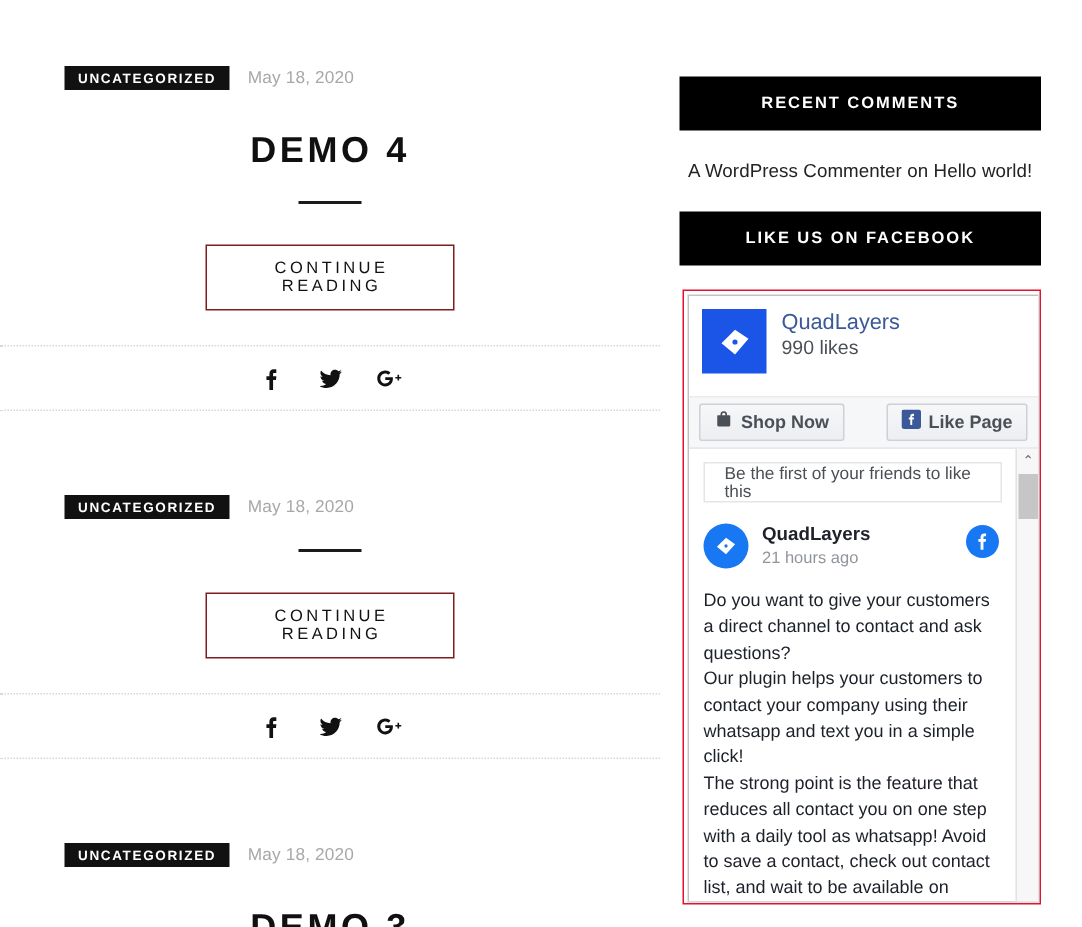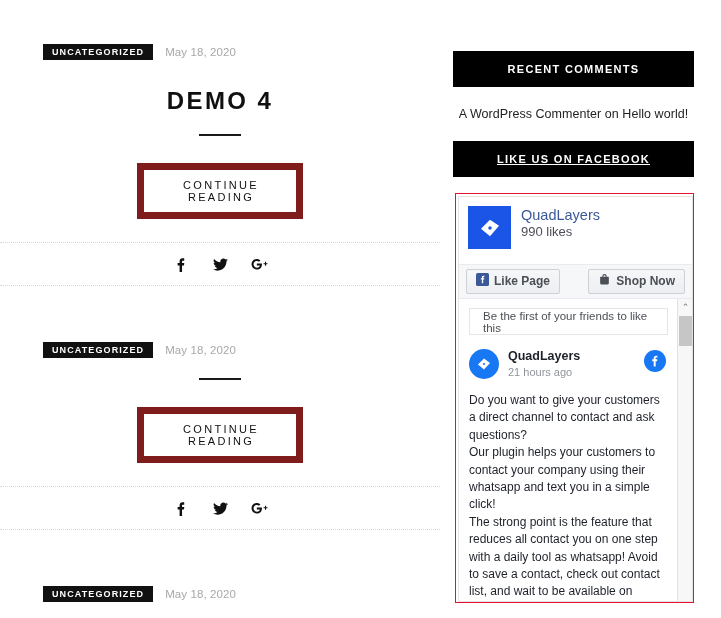--- a/index.html
+++ b/index.html
@@ -88,21 +88,21 @@
     height: 2px;
     background: #1a1a1a;
     margin: 19px auto 0 auto;
   }
   .read-more-wrap {
     text-align: center;
     padding-top: 27px;
   }
   .read-more {
     display: inline-block;
-    border: 7px solid #7f1d1d;
+    border: 1px solid #7f1d1d;
     color: #111111;
     background: transparent;
     font-size: 11px;
     letter-spacing: 2.3px;
     padding: 9px 25px 9px 27px;
     text-transform: uppercase;
     box-sizing: border-box;
     width: 166px;
     text-align: center;
     font-family: "Liberation Sans", sans-serif;
@@ -144,21 +144,21 @@
     color: #ffffff;
     font-size: 11px;
     font-weight: bold;
     letter-spacing: 1.3px;
     display: flex;
     align-items: center;
     justify-content: center;
     text-transform: uppercase;
   }
   #widget-recent-comments-title { top: 16px; }
-  #widget-facebook-title { top: 106px; text-decoration: underline; }
+  #widget-facebook-title { top: 106px; }
 
   .comment-line {
     position: absolute;
     left: 13px;
     top: 71px;
     width: 241px;
     text-align: center;
     font-size: 12.5px;
     color: #232323;
     letter-spacing: 0.05px;
@@ -455,34 +455,34 @@
           </div>
           <div id="fb-page-meta">
             <div id="fb-page-name">QuadLayers</div>
             <div id="fb-page-likes">990 likes</div>
           </div>
         </div>
 
         <div id="fb-cta-bar">
           <span class="fb-btn">
             <span>
+              <svg width="13" height="13" viewBox="0 0 24 24" fill="#4b4f56">
+                  <path d="M19 7h-3V6a4 4 0 0 0-8 0v1H5a1 1 0 0 0-1 1v11a2 2 0 0 0 2 2h12a2 2 0 0 0 2-2V8a1 1 0 0 0-1-1zm-9-1a2 2 0 0 1 4 0v1h-4V6z"></path>
+                </svg>
+            </span>
+            <span>Shop Now</span>
+          </span>
+          <span class="fb-btn">
+            <span>
               <svg width="13" height="13" viewBox="0 0 24 24">
                   <rect width="24" height="24" rx="3" fill="#3b5998"></rect>
                   <path d="M15.4 7.9h-1.6c-.3 0-.6.3-.6.7v1.3h2.2l-.3 2.3h-1.9V19h-2.4v-6.8H9V9.9h1.8V8.3c0-1.6 1-3.1 3-3.1h1.6v2.7z" fill="#fff"></path>
                 </svg>
             </span>
             <span>Like Page</span>
-          </span>
-          <span class="fb-btn">
-            <span>
-              <svg width="13" height="13" viewBox="0 0 24 24" fill="#4b4f56">
-                  <path d="M19 7h-3V6a4 4 0 0 0-8 0v1H5a1 1 0 0 0-1 1v11a2 2 0 0 0 2 2h12a2 2 0 0 0 2-2V8a1 1 0 0 0-1-1zm-9-1a2 2 0 0 1 4 0v1h-4V6z"></path>
-                </svg>
-            </span>
-            <span>Shop Now</span>
           </span>
         </div>
 
         <div id="fb-scroll-area">
           <div id="fb-scroll-content">
 
             <div id="fb-friends-box">Be the first of your friends to like this</div>
 
             <div id="fb-post">
               <div id="fb-post-head">

